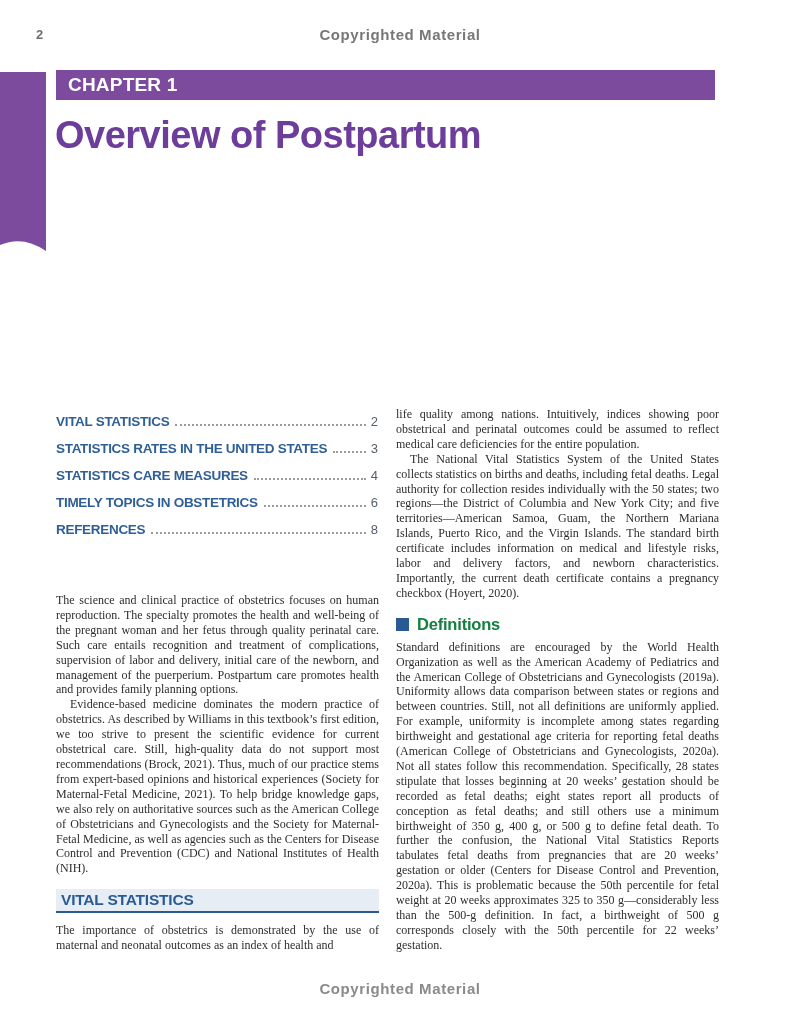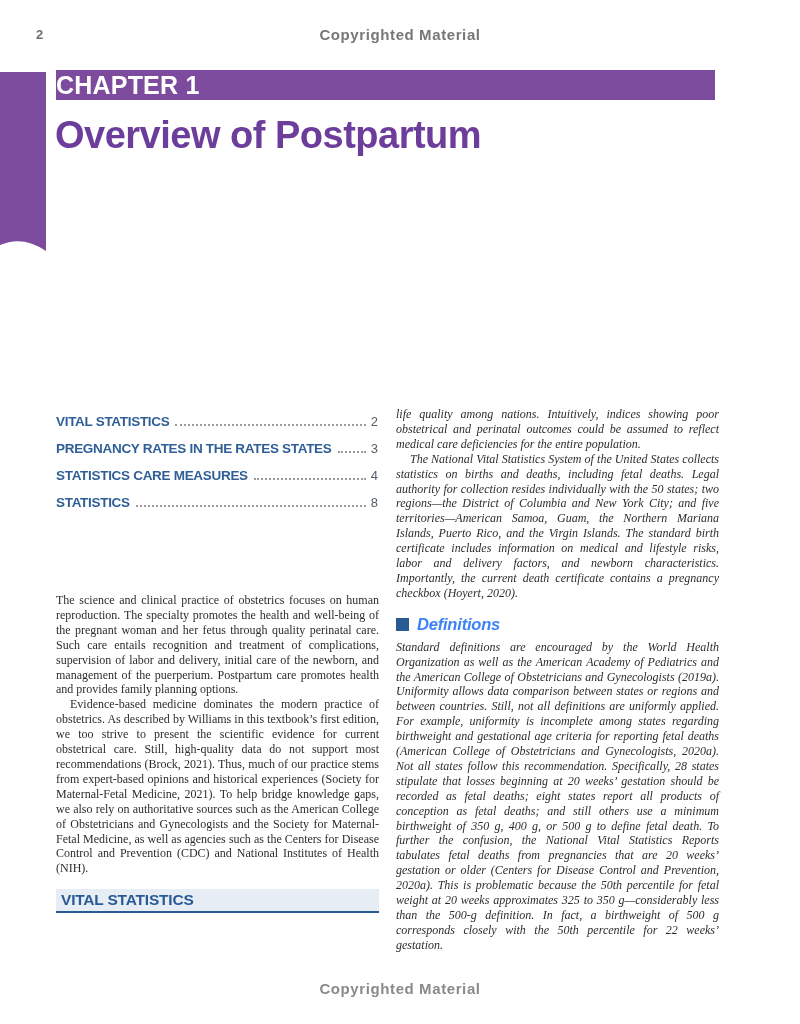--- a/index.html
+++ b/index.html
@@ -19,21 +19,21 @@
   }
   .copyright-bottom {
     position:absolute; left:0; right:0; top:980px; text-align:center;
     font-size:15px; font-weight:bold; color:#8a8a8a; letter-spacing:0.6px;
   }
   
   .side-tab { position:absolute; left:0; top:72px; }
   .chapter-banner {
     position:absolute; left:56px; top:70px; width:659px; height:30px;
     background:#7c4b9e; color:#ffffff; display:flex; align-items:center;
-    font-size:25px; font-weight:bold; letter-spacing:0.2px;
+    padding-left:12px; font-size:19px; font-weight:bold; letter-spacing:0.2px;
   }
   .chapter-title {
     position:absolute; left:55px; top:114px;
     font-size:38px; font-weight:bold; color:#6d3d9b; letter-spacing:-0.5px;
   }
   
   .toc { position:absolute; left:56px; top:402px; width:322px; }
   .toc-row { display:flex; align-items:flex-end; height:27px; }
   .toc-label {
     font-size:13.5px; font-weight:bold; color:#2f5f96; letter-spacing:-0.3px;
@@ -43,34 +43,34 @@
     flex:1; border-bottom:2.5px dotted #9b9b9b; margin:0 5px 3px 6px; min-width:10px;
   }
   .toc-page { font-size:13px; color:#55606b; }
   
   .col {
     position:absolute; width:323px;
     font-family:"Liberation Serif", serif; font-size:12px; line-height:14.9px;
     color:#2d2d2d; text-align:justify;
   }
   .col-left  { left:56px;  top:593px; }
-  .col-right { left:396px; top:407px;font-style:italic; }
+  .col-right { left:396px; top:407px; }
   .body-p.indent { text-indent:14px; }
   .section-heading {
     font-family:"Liberation Sans", sans-serif;
     margin-top:13px; margin-bottom:10px;
     background:#e7edf5; border-bottom:2px solid #2a5a94;
     color:#2a5a94; font-size:15.5px; font-weight:bold; letter-spacing:-0.2px;
     padding:4px 6px 3px 5px;
   }
   .subsection-heading {
     font-family:"Liberation Sans", sans-serif;
     margin-top:16px; margin-bottom:8px;
     display:flex; align-items:center; gap:8px;
-    color:#3b82f6; font-size:16.5px; font-weight:bold; letter-spacing:-0.2px;
+    color:#15803d; font-size:16.5px; font-weight:bold; letter-spacing:-0.2px;
     text-align:left;
   }
   .sq { width:13px; height:13px; background:#2a5a94; display:inline-block; }
 </style>
 </head>
 <body>
 
 <div class="page">
 
   <span class="pagenum">2</span>
@@ -86,40 +86,46 @@
 
   <h1 class="chapter-title">Overview of Postpartum</h1>
 
   <nav class="toc">
     <div class="toc-row">
       <span class="toc-label">VITAL STATISTICS</span>
       <span class="toc-dots"></span>
       <span class="toc-page">2</span>
     </div>
     <div class="toc-row">
-      <span class="toc-label">PREGNANCY RATES IN THE RATES STATES</span>
+      <span class="toc-label">STATISTICS RATES IN THE UNITED STATES</span>
       <span class="toc-dots"></span>
       <span class="toc-page">3</span>
     </div>
     <div class="toc-row">
       <span class="toc-label">STATISTICS CARE MEASURES</span>
       <span class="toc-dots"></span>
       <span class="toc-page">4</span>
     </div>
     <div class="toc-row">
-      <span class="toc-label">STATISTICS</span>
+      <span class="toc-label">TIMELY TOPICS IN OBSTETRICS</span>
+      <span class="toc-dots"></span>
+      <span class="toc-page">6</span>
+    </div>
+    <div class="toc-row">
+      <span class="toc-label">REFERENCES</span>
       <span class="toc-dots"></span>
       <span class="toc-page">8</span>
     </div>
   </nav>
 
   <div class="col col-left">
     <p class="body-p">The science and clinical practice of obstetrics focuses on human reproduction. The specialty promotes the health and well-being of the pregnant woman and her fetus through quality perinatal care. Such care entails recognition and treatment of complications, supervision of labor and delivery, initial care of the newborn, and management of the puerperium. Postpartum care promotes health and provides family planning options.</p>
     <p class="body-p indent">Evidence-based medicine dominates the modern practice of obstetrics. As described by Williams in this textbook’s first edition, we too strive to present the scientific evidence for current obstetrical care. Still, high-quality data do not support most recommendations (Brock, 2021). Thus, much of our practice stems from expert-based opinions and historical experiences (Society for Maternal-Fetal Medicine, 2021). To help bridge knowledge gaps, we also rely on authoritative sources such as the American College of Obstetricians and Gynecologists and the Society for Maternal-Fetal Medicine, as well as agencies such as the Centers for Disease Control and Prevention (CDC) and National Institutes of Health (NIH).</p>
     <h2 class="section-heading">VITAL STATISTICS</h2>
+    <p class="body-p">The importance of obstetrics is demonstrated by the use of maternal and neonatal outcomes as an index of health and</p>
   </div>
 
   <div class="col col-right">
     <p class="body-p">life quality among nations. Intuitively, indices showing poor obstetrical and perinatal outcomes could be assumed to reflect medical care deficiencies for the entire population.</p>
     <p class="body-p indent">The National Vital Statistics System of the United States collects statistics on births and deaths, including fetal deaths. Legal authority for collection resides individually with the 50 states; two regions—the District of Columbia and New York City; and five territories—American Samoa, Guam, the Northern Mariana Islands, Puerto Rico, and the Virgin Islands. The standard birth certificate includes information on medical and lifestyle risks, labor and delivery factors, and newborn characteristics. Importantly, the current death certificate contains a pregnancy checkbox (Hoyert, 2020).</p>
     <h3 class="subsection-heading">
       <span class="sq"></span>
       <span>Definitions</span>
     </h3>
     <p class="body-p">Standard definitions are encouraged by the World Health Organization as well as the American Academy of Pediatrics and the American College of Obstetricians and Gynecologists (2019a). Uniformity allows data comparison between states or regions and between countries. Still, not all definitions are uniformly applied. For example, uniformity is incomplete among states regarding birthweight and gestational age criteria for reporting fetal deaths (American College of Obstetricians and Gynecologists, 2020a). Not all states follow this recommendation. Specifically, 28 states stipulate that losses beginning at 20 weeks’ gestation should be recorded as fetal deaths; eight states report all products of conception as fetal deaths; and still others use a minimum birthweight of 350 g, 400 g, or 500 g to define fetal death. To further the confusion, the National Vital Statistics Reports tabulates fetal deaths from pregnancies that are 20 weeks’ gestation or older (Centers for Disease Control and Prevention, 2020a). This is problematic because the 50th percentile for fetal weight at 20 weeks approximates 325 to 350 g—considerably less than the 500-g definition. In fact, a birthweight of 500 g corresponds closely with the 50th percentile for 22 weeks’ gestation.</p>

